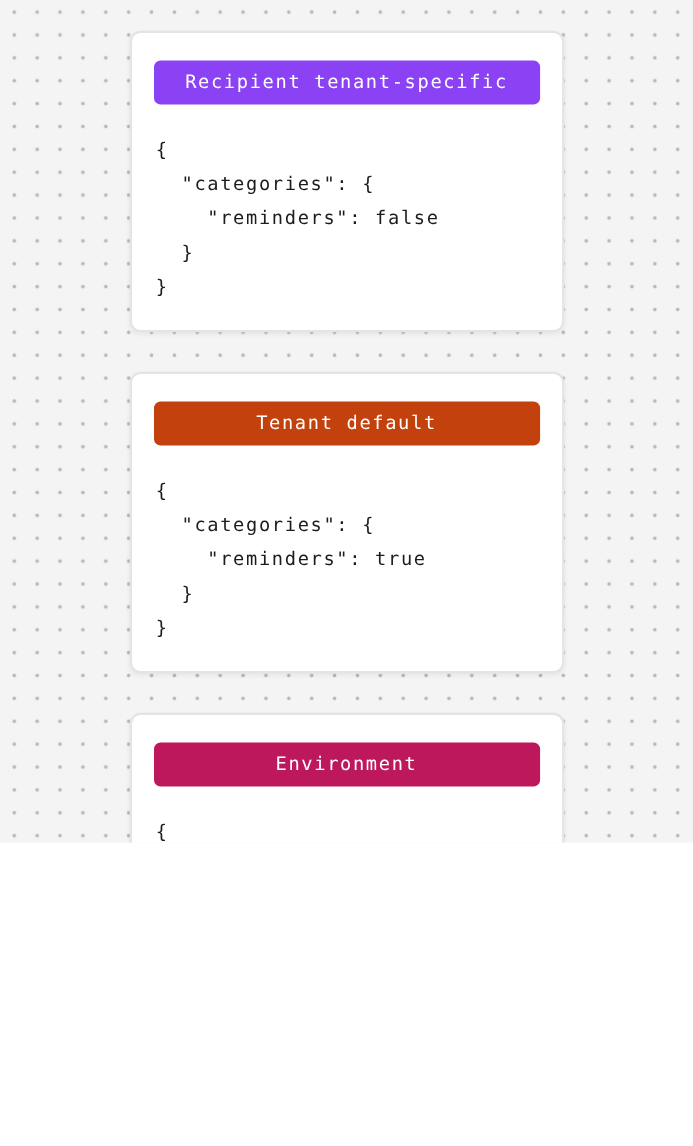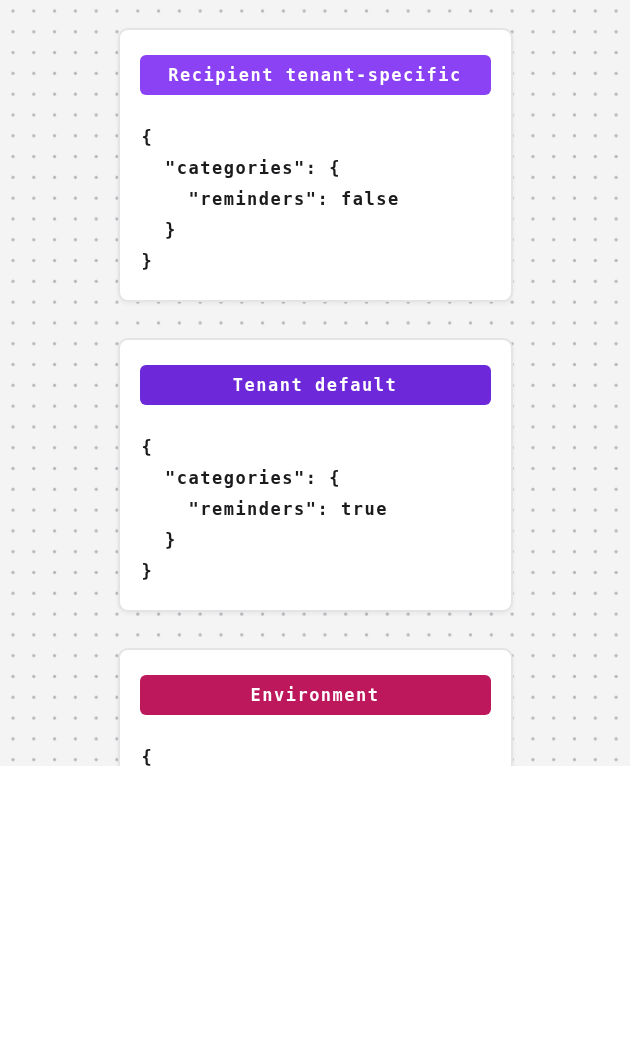--- a/index.html
+++ b/index.html
@@ -11,21 +11,20 @@
   .canvas {
     width: 630px;
     height: 766px;
     box-sizing: border-box;
     padding-top: 28px;
     overflow: hidden;
     background-color: #f4f4f5;
     background-image: radial-gradient(circle, #b4b5b7 1.1px, #d7d8d9 1.5px, rgba(244,244,245,0) 2.2px);
     background-size: 20.8px 20.8px;
     background-position: 2.6px 0.6px;
-    font-weight: bold;
   }
   .card {
     width: 395px;
     box-sizing: border-box;
     margin: 0 auto 36px auto;
     background: #ffffff;
     border: 2px solid #e4e4e6;
     border-radius: 10px;
     padding: 25px 20px 23px 20px;
     box-shadow: 0 2px 4px rgba(0,0,0,0.05);
@@ -61,21 +60,21 @@
   <div class="card">
     <div class="badge" style="background-color: rgb(139, 66, 244);">Recipient tenant-specific</div>
     <pre class="code">{
   "categories": {
     "reminders": false
   }
 }</pre>
   </div>
 
   <div class="card">
-    <div class="badge" style="background-color: #6d28d9;">Tenant default</div>
+    <div class="badge" style="background-color: #c2410c;">Tenant default</div>
     <pre class="code">{
   "categories": {
     "reminders": true
   }
 }</pre>
   </div>
 
   <div class="card">
     <div class="badge" style="background-color: #be185d;">Environment</div>
     <pre class="code">{

